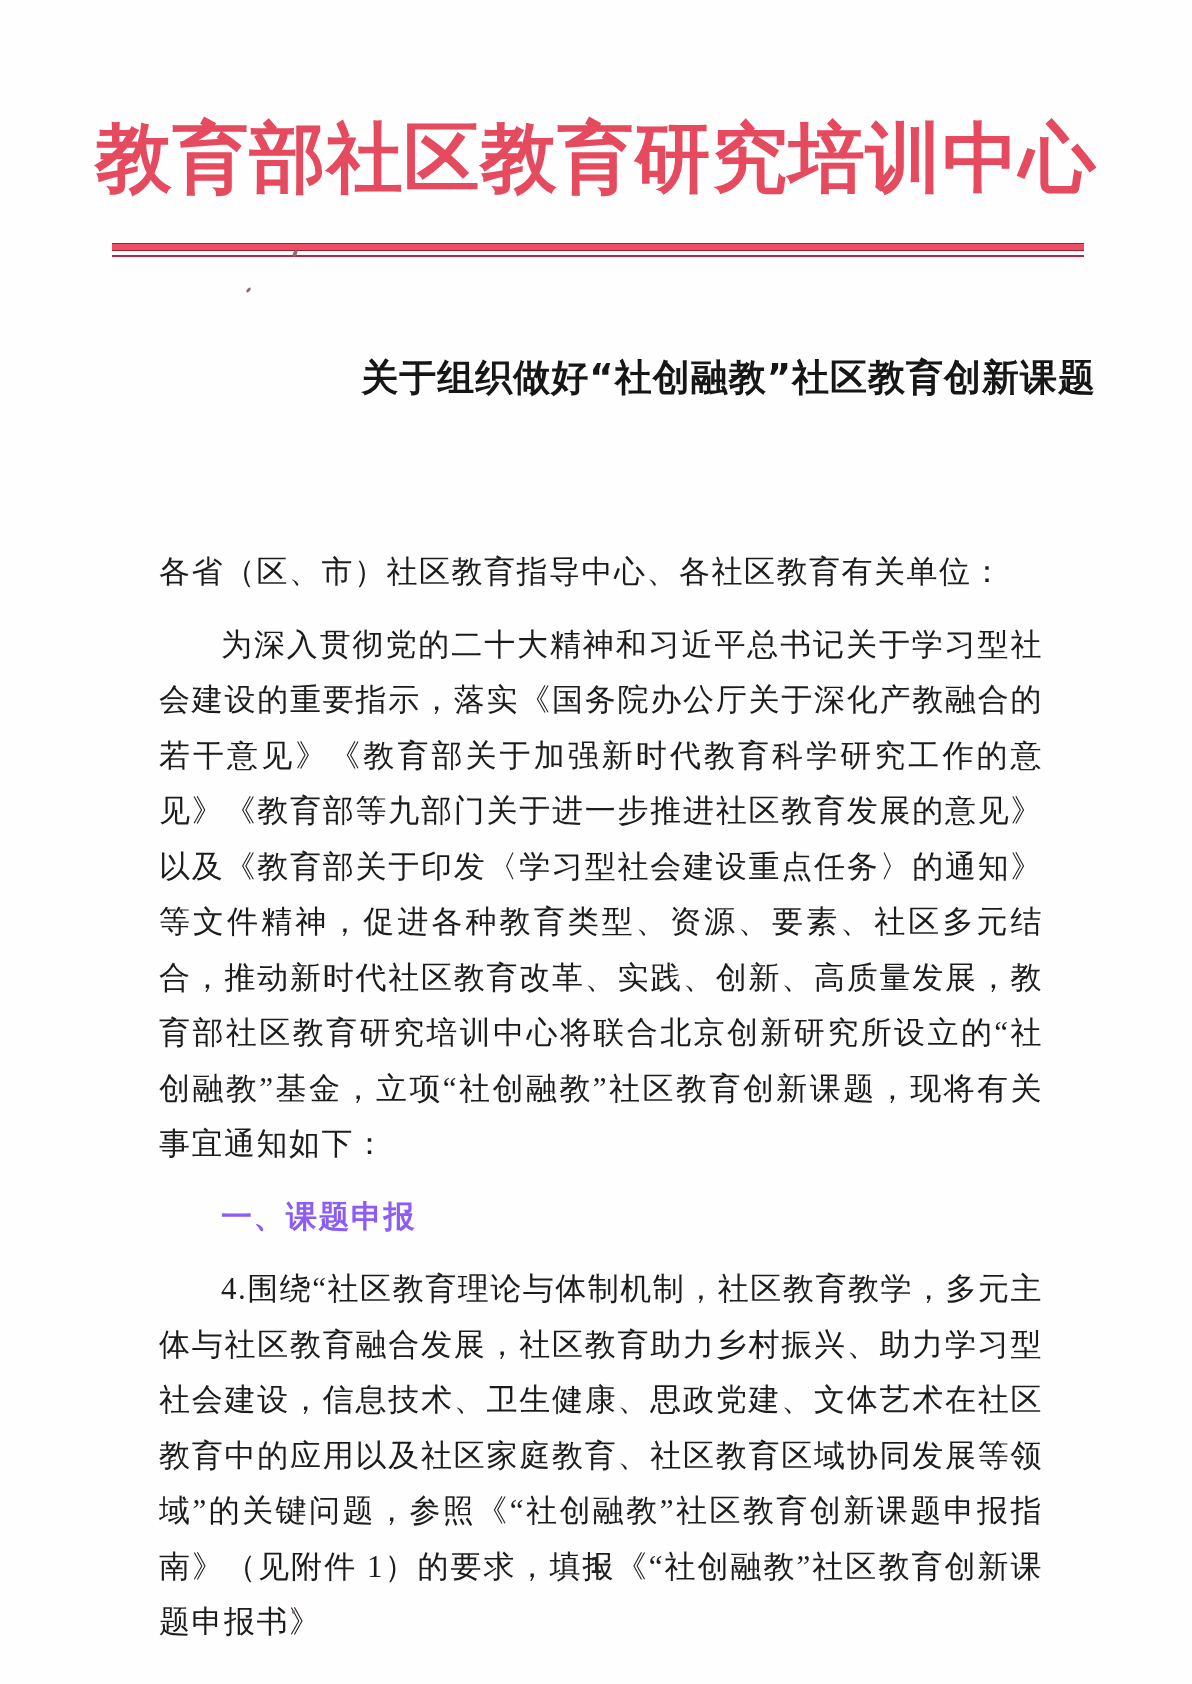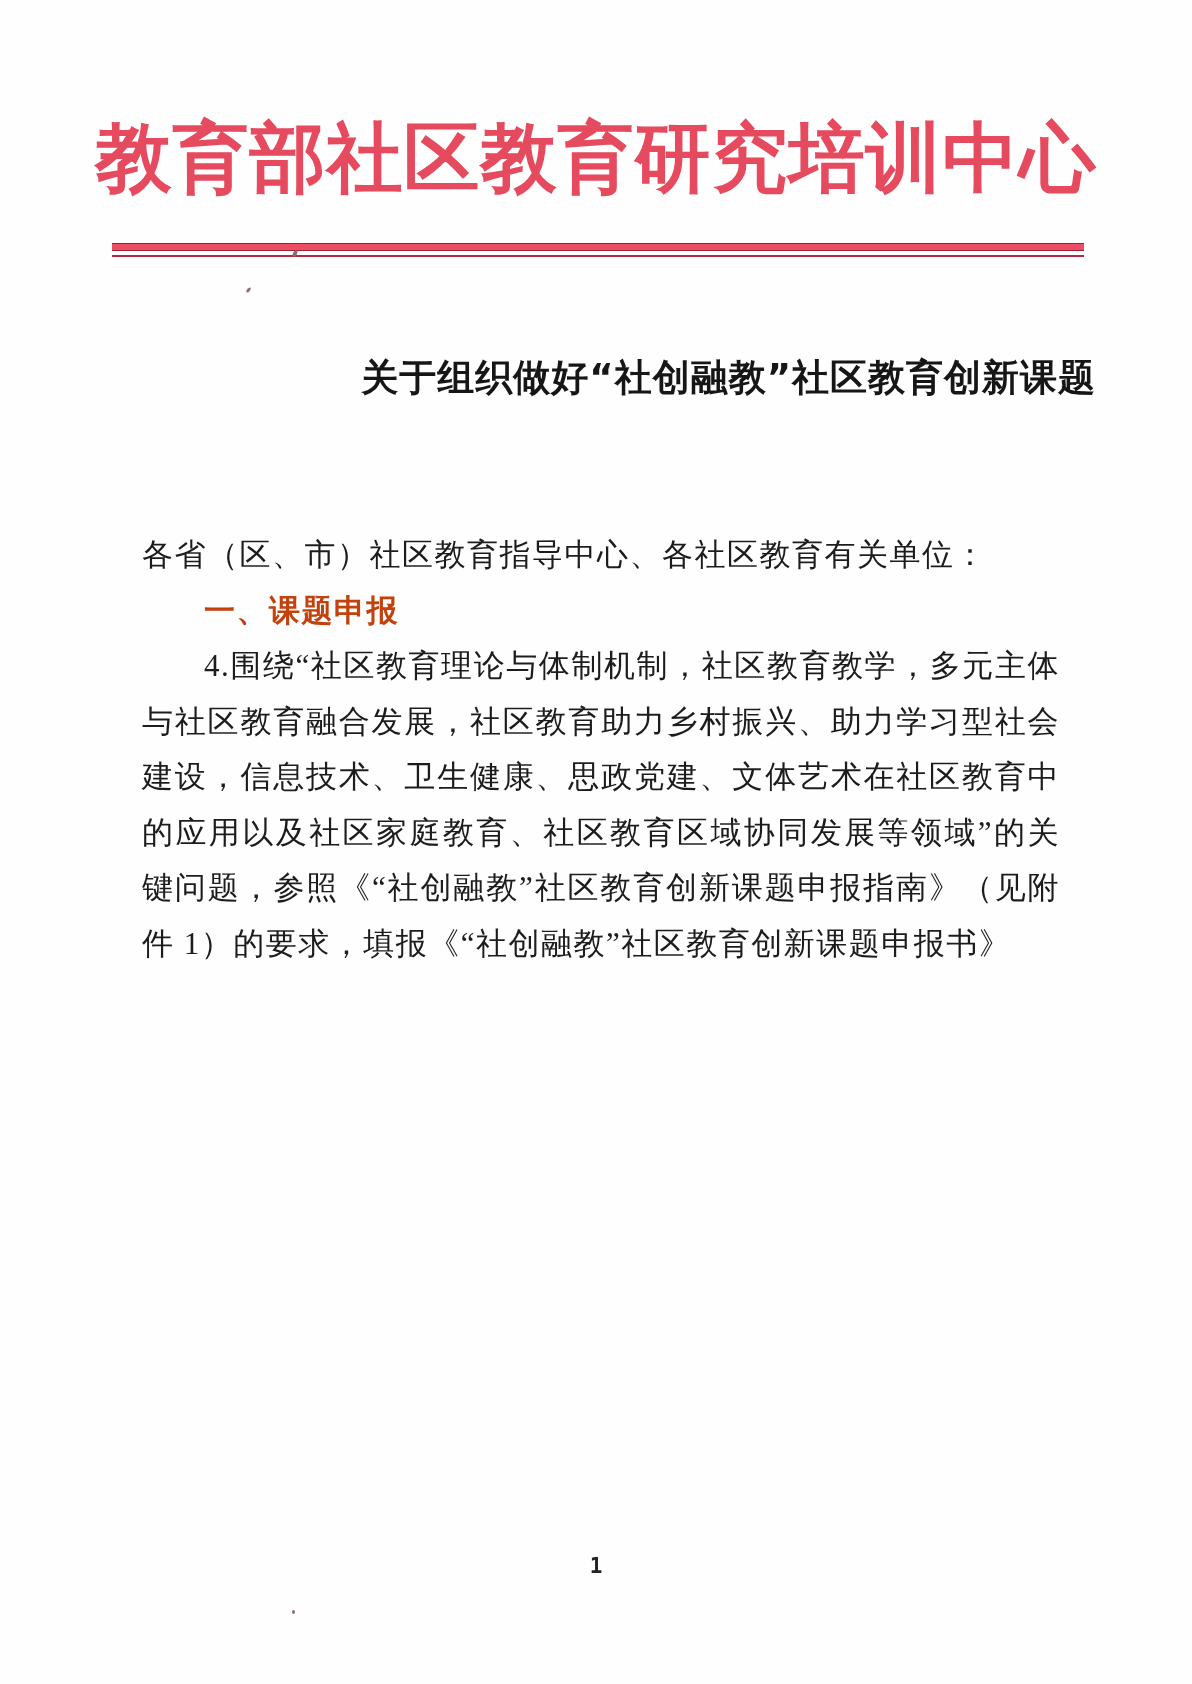--- a/index.html
+++ b/index.html
@@ -68,30 +68,30 @@
     position: absolute;
     top: 527px;
     left: 142px;
     width: 918px;
     font-size: 31px;
     line-height: 55.5px;
     letter-spacing: 1.5px;
     text-align: justify;
   }
   .doc-body p {
-    margin: 0;
+    margin: 17px;
   }
   .indent-2 {
     text-indent: 2em;
   }
   .section-heading {
     font-family: Liberation Sans, sans-serif;
     font-weight: bold;
     text-indent: 2em;
-    color: #c2410c;
+    color: #8b5cf6;
   }
   
   .page-number {
     position: absolute;
     top: 1554px;
     left: 0;
     width: 100%;
     text-align: center;
     font-family: "DejaVu Sans Mono", "Liberation Mono", monospace;
     font-weight: bold;
@@ -117,20 +117,21 @@
 
   <div class="rule-thick"></div>
   <div class="rule-thin"></div>
 
   <div class="doc-title">
     <div>关于组织做好“社创融教”社区教育创新课题</div>
   </div>
 
   <div class="doc-body">
     <p>各省（区、市）社区教育指导中心、各社区教育有关单位：</p>
+    <p class="indent-2">为深入贯彻党的二十大精神和习近平总书记关于学习型社会建设的重要指示，落实《国务院办公厅关于深化产教融合的若干意见》《教育部关于加强新时代教育科学研究工作的意见》《教育部等九部门关于进一步推进社区教育发展的意见》以及《教育部关于印发〈学习型社会建设重点任务〉的通知》等文件精神，促进各种教育类型、资源、要素、社区多元结合，推动新时代社区教育改革、实践、创新、高质量发展，教育部社区教育研究培训中心将联合北京创新研究所设立的“社创融教”基金，立项“社创融教”社区教育创新课题，现将有关事宜通知如下：</p>
     <p class="section-heading">一、课题申报</p>
     <p class="indent-2">4.围绕“社区教育理论与体制机制，社区教育教学，多元主体与社区教育融合发展，社区教育助力乡村振兴、助力学习型社会建设，信息技术、卫生健康、思政党建、文体艺术在社区教育中的应用以及社区家庭教育、社区教育区域协同发展等领域”的关键问题，参照《“社创融教”社区教育创新课题申报指南》（见附件 1）的要求，填报《“社创融教”社区教育创新课题申报书》</p>
   </div>
 
   <div class="page-number">1</div>
 
   <span class="speck speck-a"></span>
   <span class="speck speck-b"></span>
   <span class="speck speck-c"></span>
 

